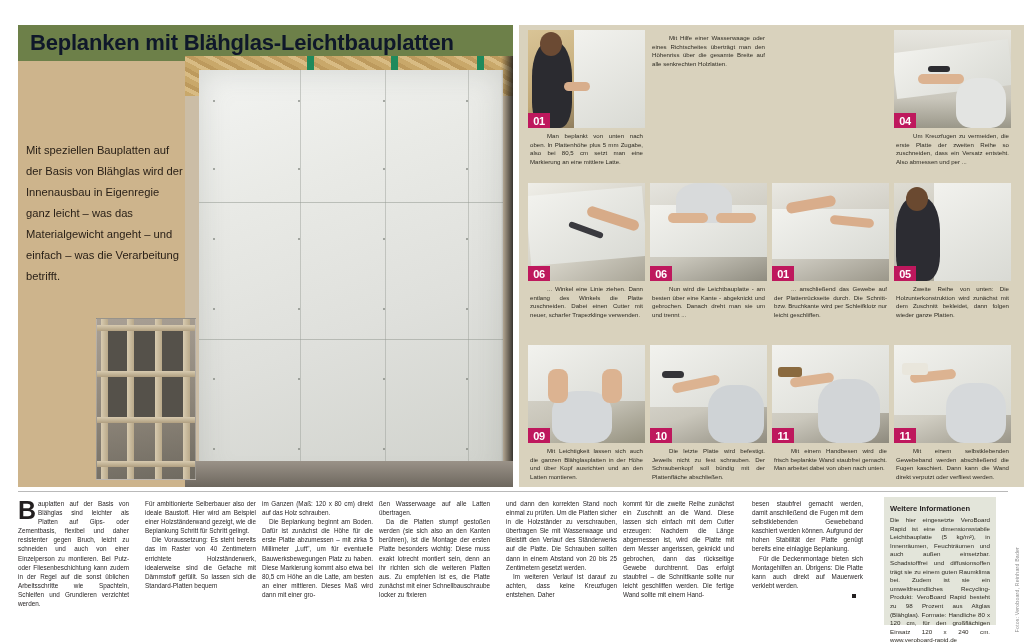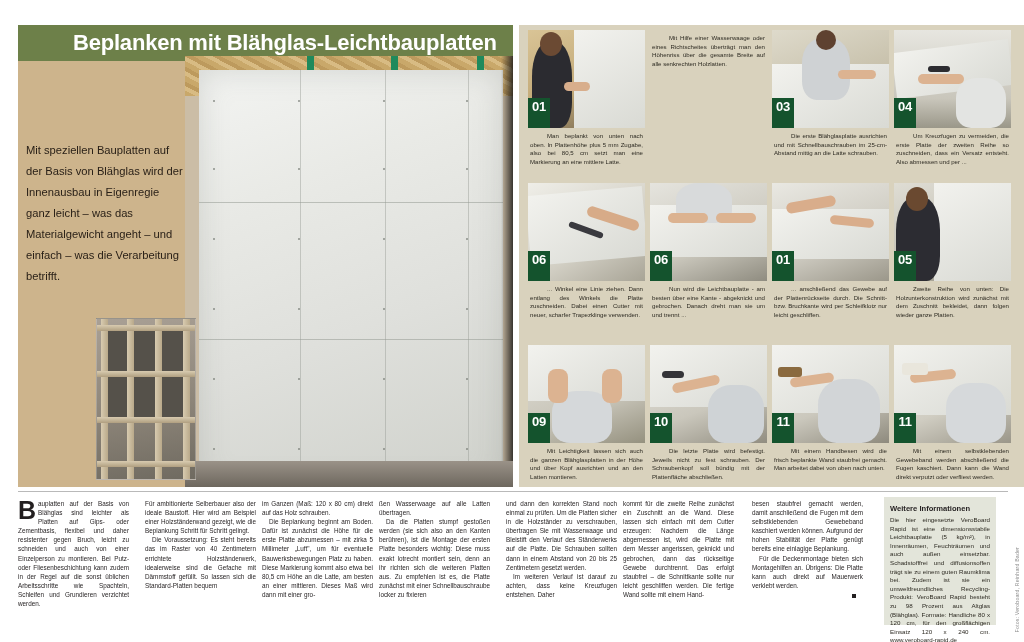--- a/index.html
+++ b/index.html
@@ -10,23 +10,22 @@
     color:#231f20;
   }
   .page{position:relative;width:1024px;height:642px;background:#fff;}
 
   
   .left-panel{position:absolute;left:0;top:0;width:513px;height:488px;background:#ffffff;}
   .tan-bg{position:absolute;left:18px;top:25px;width:495px;height:462px;background:#cdb48c;}
   .title-bar{position:absolute;left:18px;top:25px;width:495px;height:36px;background:#6d8049;}
   .title-bar .title{
     position:absolute;left:12px;top:5px;
-    font-size:22px;font-weight:bold;color:#ffffff;letter-spacing:-0.2px;
+    font-size:22px;font-weight:bold;color:#0f172a;letter-spacing:-0.2px;
     white-space:nowrap;
-    margin-left:43px;
   }
   .intro{
     position:absolute;left:26px;top:140px;width:160px;
     font-size:11.2px;line-height:21px;color:#2a2118;
   }
 
   
   .hero{
     position:absolute;left:185px;top:56px;width:328px;height:431px;
     overflow:hidden;background:#cbbda6;
@@ -57,22 +56,22 @@
   }
   .inset .stud{position:absolute;top:0;width:7px;height:100%;background:linear-gradient(90deg,#d8cbb0,#b9a98a);}
   .inset .rail{position:absolute;left:0;width:100%;height:6px;background:linear-gradient(180deg,#d8cbb0,#b09f80);}
   .inset .gap{position:absolute;background:#55514a;}
 
   
   .grid{position:absolute;left:519px;top:25px;width:505px;height:462px;background:#d9d2bd;}
   .cell{position:absolute;width:117px;}
   .cell .photo{position:relative;width:117px;height:98px;overflow:hidden;background:#b9b3a3;}
   .cell .num{
-    position:absolute;left:0;bottom:0;width:22px;height:30px;background:#14532d;
-    color:#fff;font-size:13px;font-weight:bold;line-height:17px;text-align:center;
+    position:absolute;left:0;bottom:0;width:22px;height:15px;background:#be185d;
+    color:#fff;font-size:11px;font-weight:bold;line-height:17px;text-align:center;
     letter-spacing:-0.3px;
   }
   .cell .cap{
     width:113px;padding:4px 2px 0 2px;
     font-size:6.1px;line-height:8.6px;color:#2d2a22;text-align:justify;
   }
   .cell .cap .lead{display:inline-block;width:17px;}
 
   
   .ph-wall{position:absolute;left:0;top:0;width:100%;height:100%;}
@@ -193,32 +192,20 @@
         <div class="ph-arm" style="left:36px;top:52px;width:26px;height:9px;background:#d8ae8c"></div>
         <div class="num">01</div>
       </div>
       <div class="cap"><span class="lead"></span><span>Man beplankt von unten nach oben. In Plattenhöhe plus 5 mm Zugabe, also bei 80,5 cm setzt man eine Markierung an eine mittlere Latte.</span></div>
     </div>
 
     <div class="cell" style="left:131px;top:5px">
       <div class="cap"><span class="lead"></span><span>Mit Hilfe einer Wasserwaage oder eines Richtscheites überträgt man den Höhenriss über die gesamte Breite auf alle senkrechten Holzlatten.</span></div>
     </div>
 
-    <div class="cell" style="left:253px;top:5px">
-      <div class="photo">
-        <div class="ph-wall" style="background:linear-gradient(160deg,#ded7c4,#c9c0a8 55%,#8e8straight)"></div>
-        <div class="ph-wall" style="background:linear-gradient(160deg,#dedacb,#c6bfa9 60%,#8d8674)"></div>
-        <div class="ph-board" style="left:0;top:34px;width:117px;height:64px"></div>
-        <div class="ph-person" style="left:30px;top:8px;width:48px;height:62px;background:#cfd2d4"></div>
-        <div class="ph-head" style="left:44px;top:0;width:20px;height:20px;background:#5e4130"></div>
-        <div class="ph-arm" style="left:66px;top:40px;width:38px;height:9px;background:#dcb391"></div>
-        <div class="num">03</div>
-      </div>
-      <div class="cap"><span class="lead"></span><span>Die erste Blähglasplatte ausrichten und mit Schnellbauschrauben im 25-cm-Abstand mittig an die Latte schrauben.</span></div>
-    </div>
 
     <div class="cell" style="left:375px;top:5px">
       <div class="photo">
         <div class="ph-wall" style="background:linear-gradient(180deg,#e7e6e0,#c9c6bb 70%,#9a9789)"></div>
         <div class="ph-board" style="left:0;top:16px;width:117px;height:46px;transform:rotate(-7deg)"></div>
         <div class="ph-person" style="left:62px;top:48px;width:50px;height:50px;background:#e3e4e2"></div>
         <div class="ph-arm" style="left:24px;top:44px;width:46px;height:10px;background:#dcb391"></div>
         <div class="ph-arm" style="left:34px;top:36px;width:22px;height:6px;background:#2c2c30"></div>
         <div class="num">04</div>
       </div>

